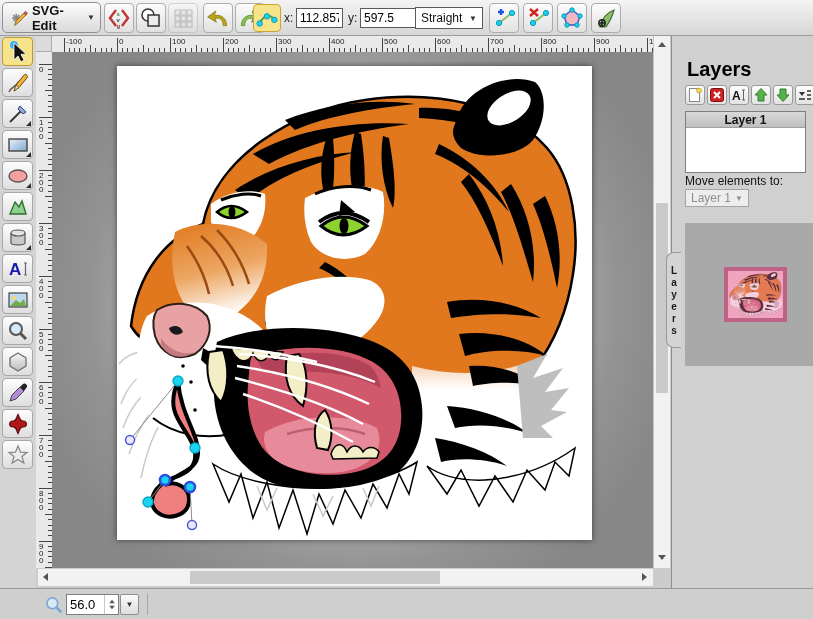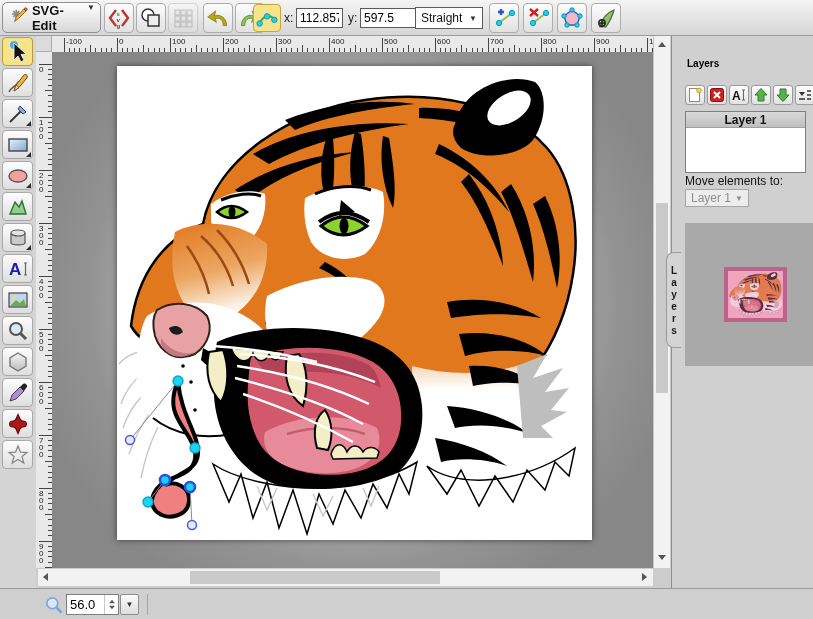--- a/index.html
+++ b/index.html
@@ -10,21 +10,21 @@
   
   #toolbar { position:absolute; left:0; top:0; width:813px; height:36px;
              background:linear-gradient(#F4F4F4,#D6D6D6); border-bottom:1px solid #9C9C9C; }
   .tbtn { position:absolute; top:3px; width:30px; height:30px; border:1px solid #ADADAD; border-radius:4px;
           background:linear-gradient(#FCFCFC,#E1E1E1); display:flex; align-items:center; justify-content:center; }
   .tbtn.small { top:4px; width:28px; height:28px; }
   .tbtn.selected { background:#F7E389; border-color:#C9A43A; }
   .tbtn.disabled { opacity:.45; }
   #logo-btn { position:absolute; left:2px; top:2px; width:99px; height:31px; border:1px solid #909090;
               border-radius:5px; background:linear-gradient(#FDFDFD,#D9D9D9);
-              display:flex; gap:4px; padding:0 5px; font-weight:bold; font-size:13px; }
+              display:flex; align-items:center; gap:4px; padding:0 5px; font-weight:bold; font-size:13px; }
   .caret { font-size:8px; color:#333; }
   .coord-label { position:absolute; top:11px; font-size:12px; color:#222; }
   .coord-input { position:absolute; top:8px; height:20px; border:1px solid #5A5A5A; background:#FFF;
                  font-size:12px; padding:0 3px; }
   .dropdown { position:absolute; display:flex; align-items:center; justify-content:space-between;
               background:#FFF; border:1px solid #5A5A5A; padding:0 5px; font-size:12px; }
 
   
   #left-tools { position:absolute; left:0; top:36px; width:36px; height:552px; background:#D4D4D4; }
   .tool-btn { position:absolute; left:2px; width:31px; height:29px; border:1px solid #A8A8A8; border-radius:4px;
@@ -50,21 +50,21 @@
   
   #vscroll { position:absolute; left:653px; top:36px; width:17px; height:532px; background:#F2F2F2;
              border-left:1px solid #C6C6C6; }
   #hscroll { position:absolute; left:38px; top:569px; width:615px; height:17px; background:#F2F2F2; }
   .scroll-thumb { position:absolute; background:#C9C9C9; border-radius:1px; }
   .sarrow { position:absolute; width:0; height:0; }
 
   
   #right-panel { position:absolute; left:671px; top:36px; width:142px; height:552px; background:#D0D0D0;
                  border-left:1px solid #8E8E8E; }
-  #layers-title { position:absolute; left:15px; top:22px; font-size:10px; font-weight:bold; color:#000; }
+  #layers-title { position:absolute; left:15px; top:22px; font-size:20px; font-weight:bold; color:#000; }
   #layer-toolbar { position:absolute; left:13px; top:49px; display:flex; gap:2px; }
   .lay-btn { width:20px; height:20px; border:1px solid #9A9A9A; border-radius:3px;
              background:linear-gradient(#FDFDFD,#E2E2E2); display:flex; align-items:center; justify-content:center; }
   #layer-list { position:absolute; left:13px; top:75px; width:121px; height:62px; background:#FFFFFF;
                 border:1px solid #7E7E7E; overflow:hidden; }
   .layer-row { height:16px; line-height:16px; text-align:center; font-size:12px; font-weight:bold;
                background:linear-gradient(#D9D9D9,#BFBFBF); border-bottom:1px solid #9F9F9F; }
   #move-label { position:absolute; left:13px; top:138px; font-size:12px; color:#111; }
   #move-select { left:13px; top:153px; width:64px; height:18px; background:#EDEDED; border-color:#A5A5A5; color:#8F8F8F; }
   #thumb-box { position:absolute; left:13px; top:187px; right:0; height:143px; background:#A9A9A9; }

